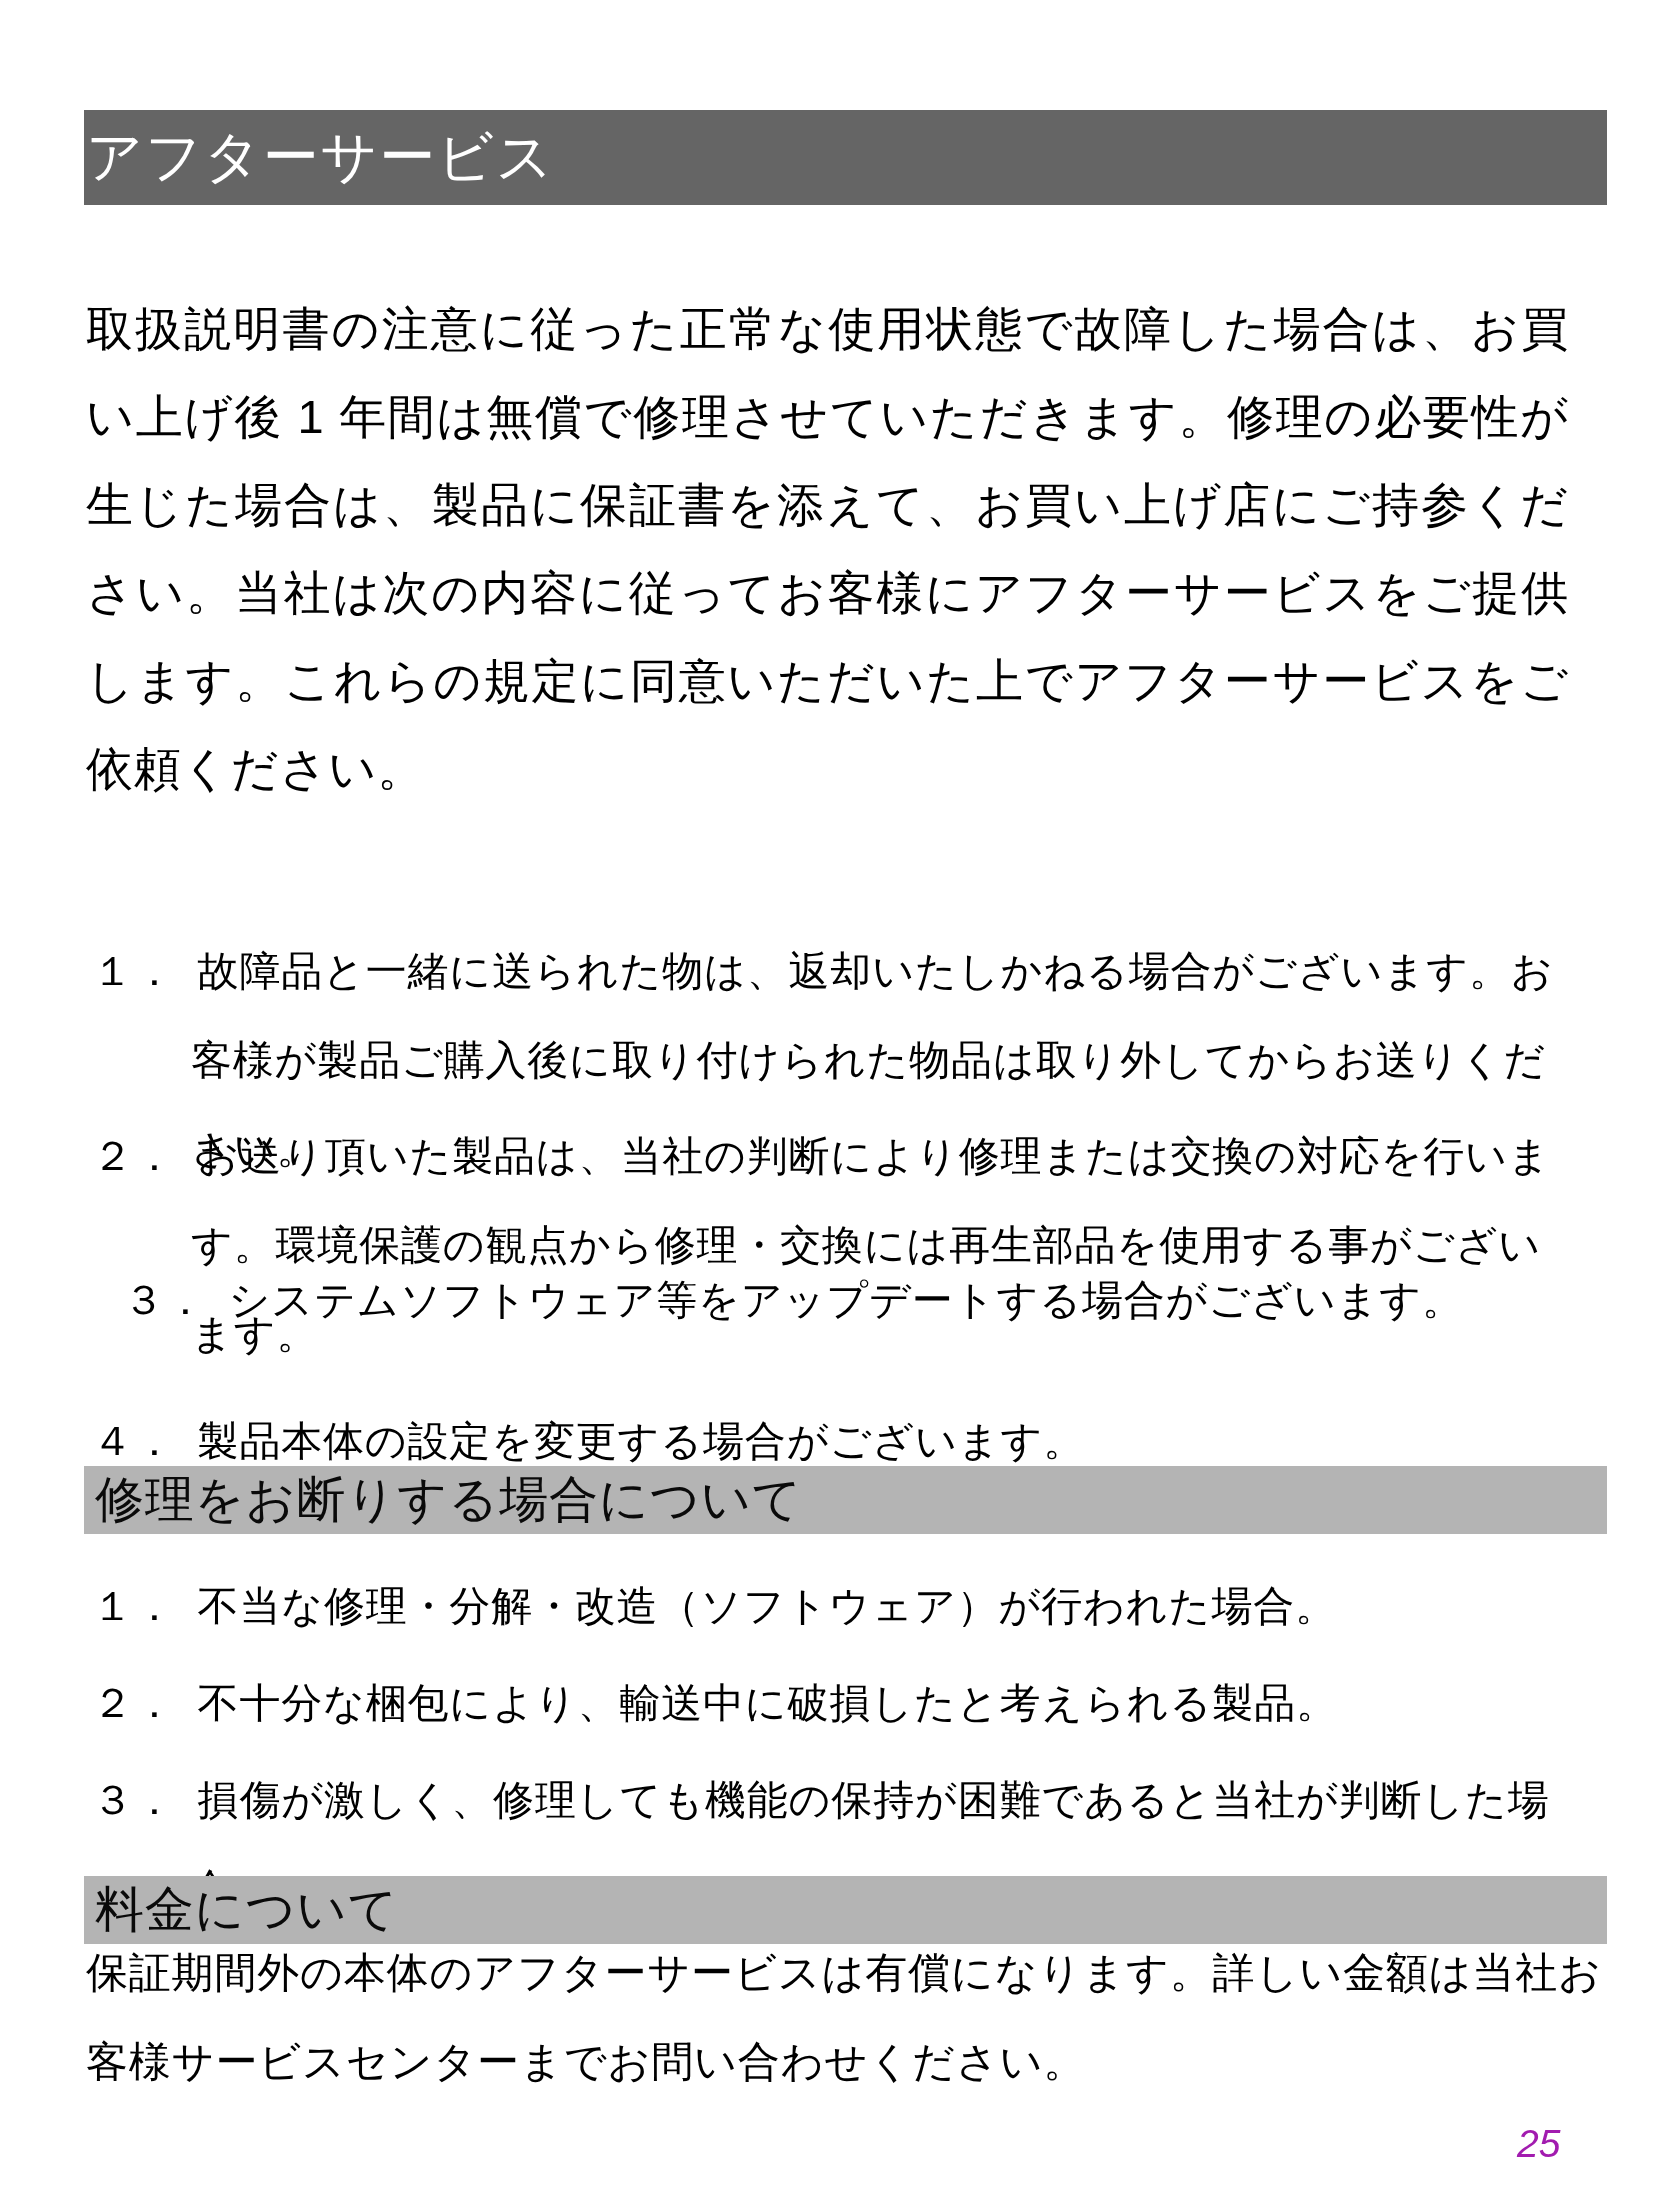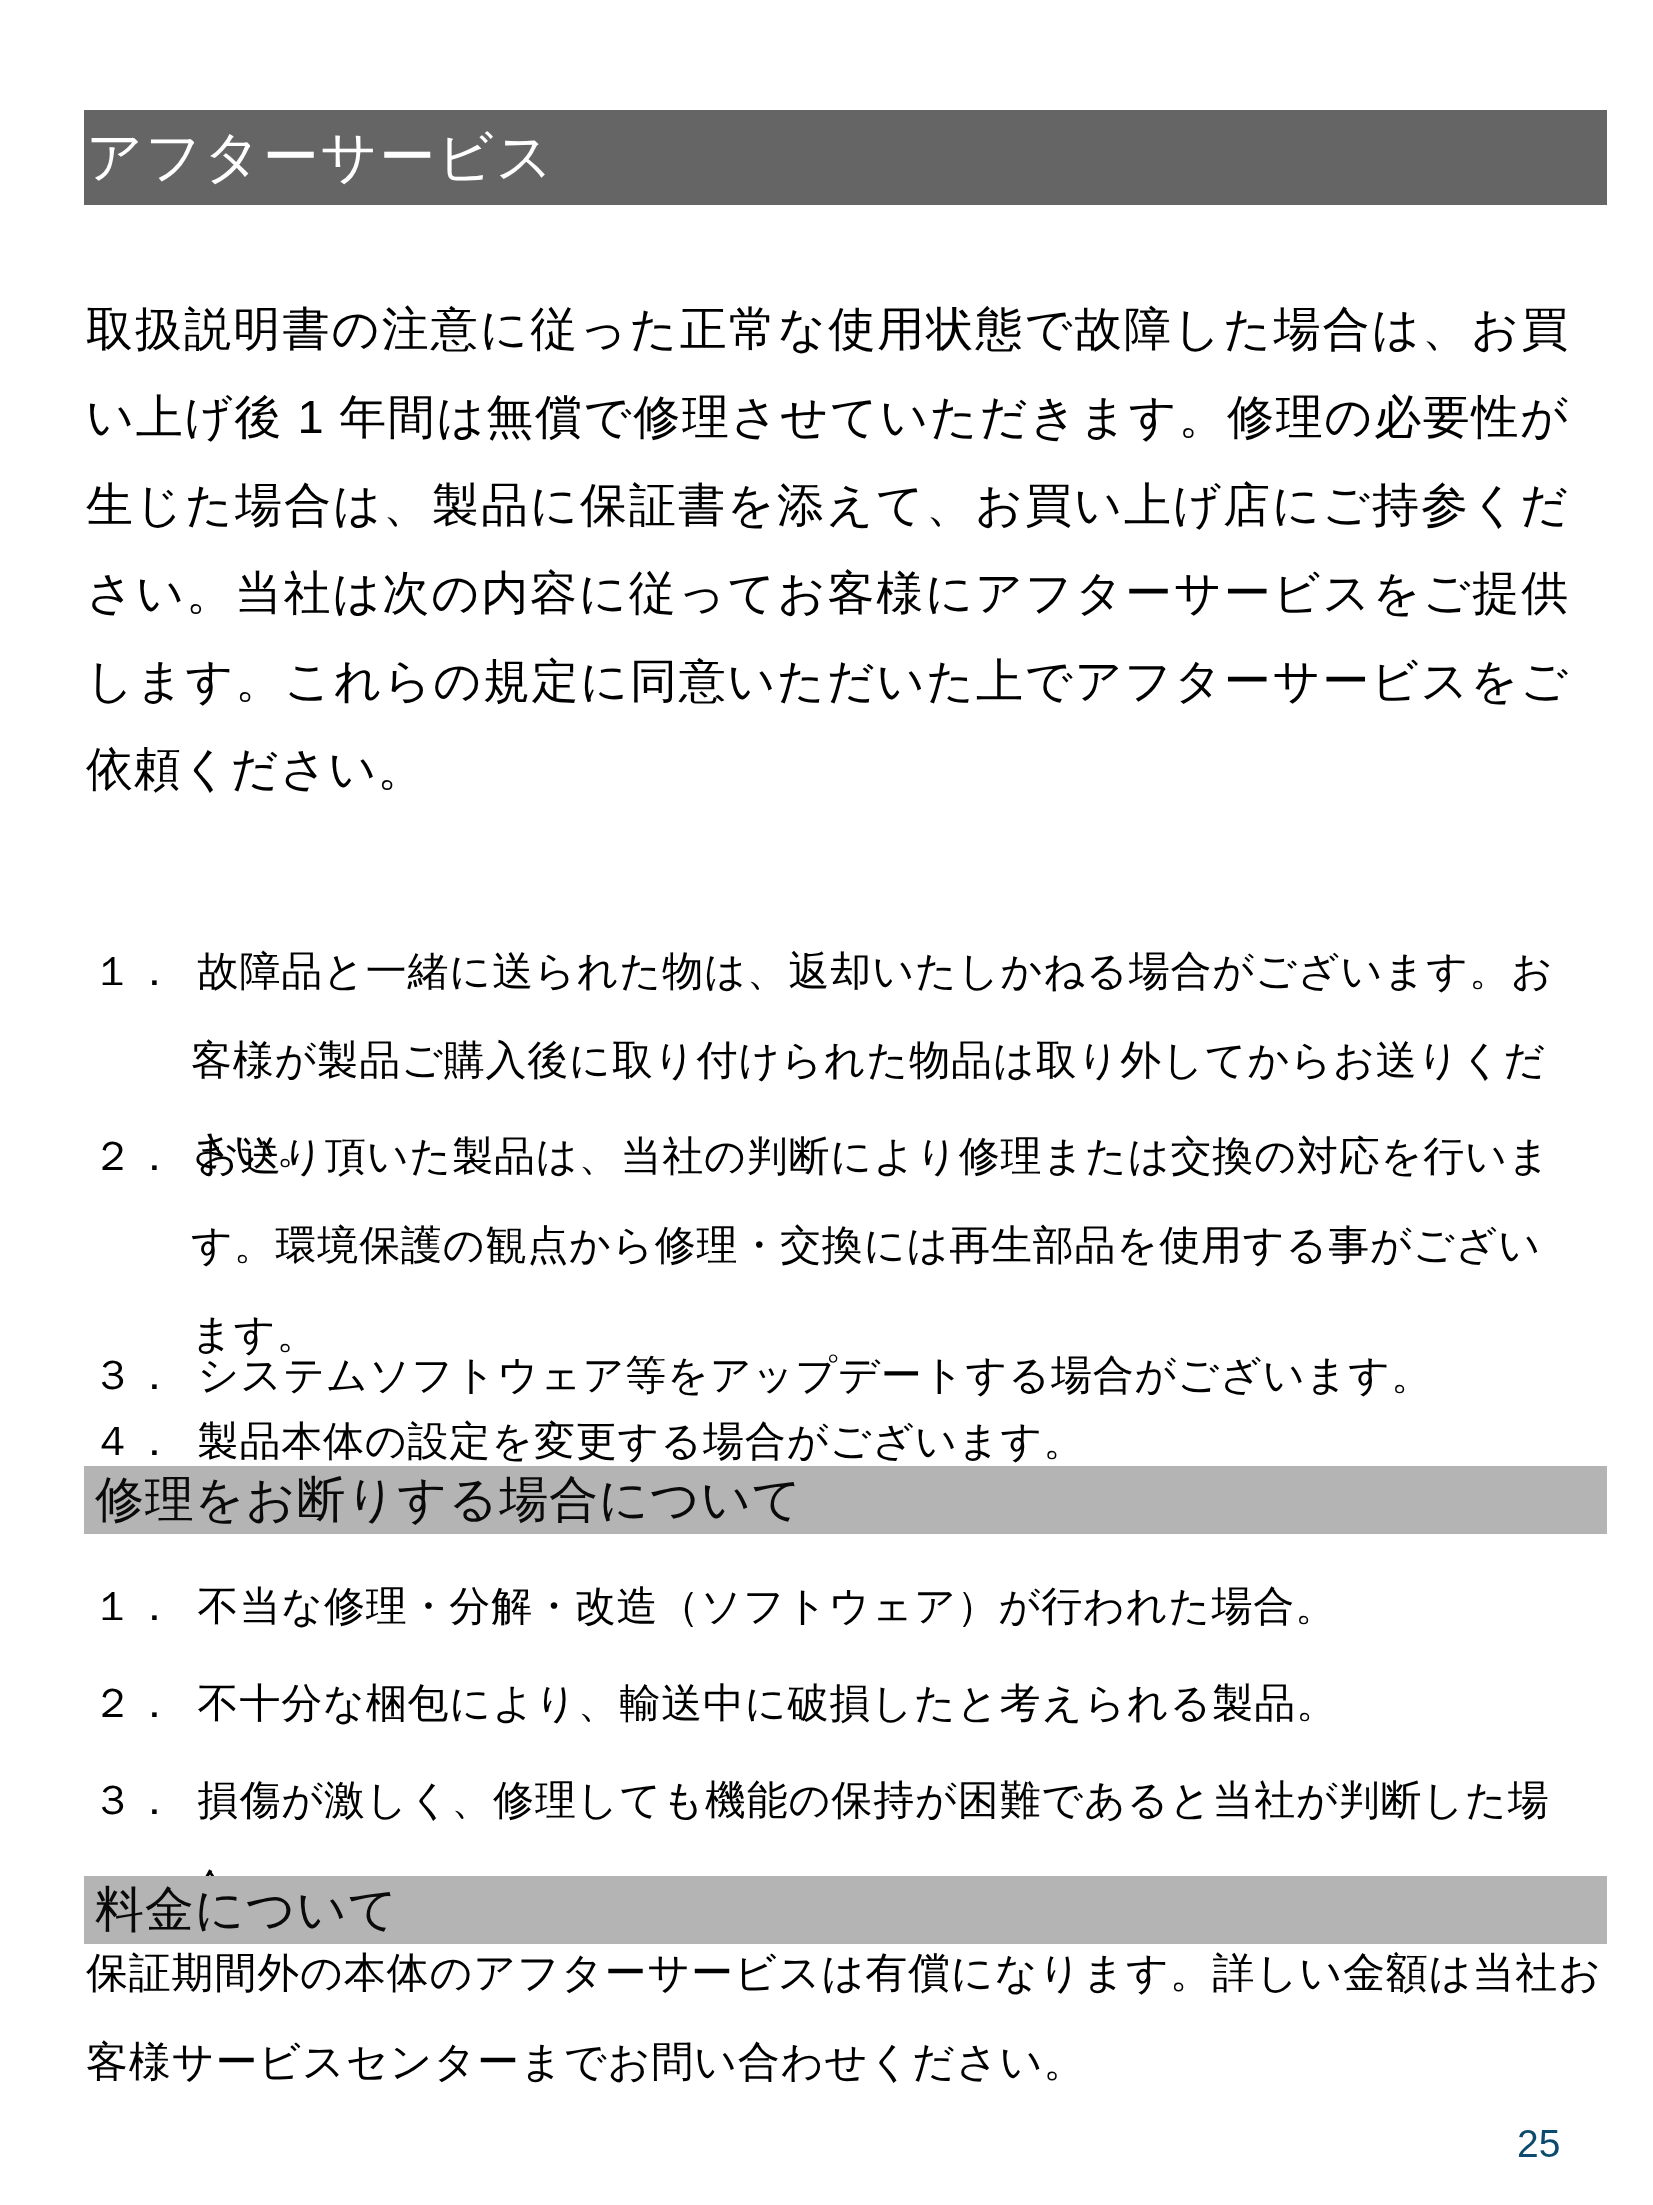--- a/index.html
+++ b/index.html
@@ -78,42 +78,43 @@
     line-height: 89px;
     letter-spacing: 0.8px;
     box-sizing: border-box;
   }
   .list-item .num {
     display: inline;
     padding-right: 22px;
   }
   .li-r1 { top: 927px; }
   .li-r2 { top: 1112px; }
-  .li-r3 { top: 1331px; }
+  .li-r3 { top: 1256px; margin-left: 31px; }
   .li-r4 { top: 1397px; }
   .li-d1 { top: 1562px; }
   .li-d2 { top: 1659px; }
   .li-d3 { top: 1756px; }
   
   .fee-body {
     position: absolute;
     left: 86px;
     top: 1928px;
     width: 1517px;
     font-size: 42px;
     line-height: 89px;
     letter-spacing: 0.8px;
   }
   
   .page-number {
     position: absolute;
     left: 1517px;
     top: 2122px;
     font-size: 39px;
-    color: #0c4a6e;
+    color: #a21caf;
+    font-style: italic;
   }
 </style>
 </head>
 <body>
 
 <div class="page">
 
   <div class="title-bar">
     <span class="label">アフターサービス</span>
   </div>

